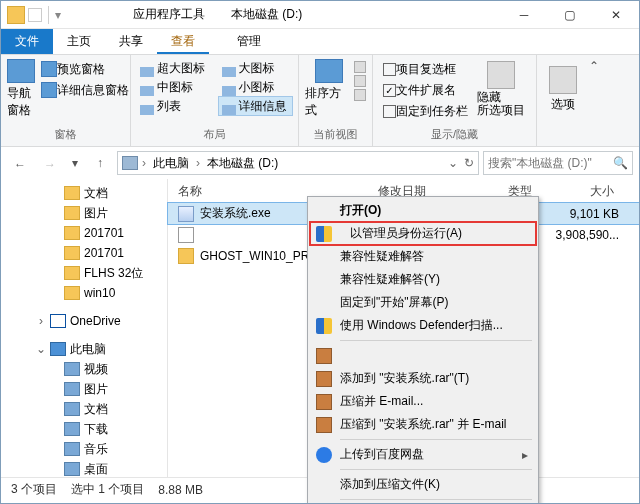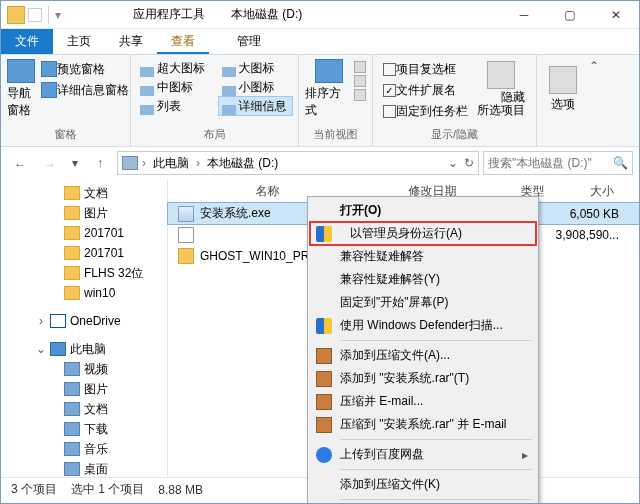--- a/index.html
+++ b/index.html
@@ -41,21 +41,21 @@
 .nav{width:134px;border-right:1px solid #e5e5e5;overflow:hidden;padding:4px 0;margin-left:33px;}
 .nitem{display:flex;align-items:center;gap:4px;padding:2px 6px 2px 14px;height:20px;white-space:nowrap;}
 .nitem.lvl2{padding-left:30px;}
 .nitem .exp{width:10px;text-align:center;color:#666;margin-left:-12px;}
 .nicon{width:16px;height:14px;background:#f6c658;border:1px solid #d8a93a;}
 .nicon.drive{background:#9db9d5;border-color:#6f8caa;}
 .nicon.pc{background:#4c91d6;border-color:#2f69a2;}
 .nicon.od{background:#fff;border:1px solid #0a50a1;position:relative;}
 .main{flex:1;display:flex;flex-direction:column;}
 .listhdr{height:24px;display:flex;border-bottom:1px solid #e5e5e5;}
-.lh{padding:4px 10px;color:#444;border-right:1px solid transparent;text-align:center;}
+.lh{padding:4px 10px;color:#444;border-right:1px solid transparent;}
 .lh.name{width:200px;}
 .lh.date{width:130px;}
 .lh.type{width:70px;}
 .lh.size{flex:1;text-align:right;padding-right:24px;}
 .filelist{flex:1;position:relative;}
 .frow{display:flex;align-items:center;height:21px;padding-left:10px;}
 .frow.sel{background:#cde6f7;outline:1px solid #7ab5e8;}
 .ficon{width:16px;height:16px;margin-right:6px;}
 .ficon.exe{background:linear-gradient(#e8f0ff,#b8d0f0);border:1px solid #7a9cc8;}
 .ficon.gho{background:#fff;border:1px solid #999;}
@@ -174,21 +174,21 @@
             <span class="chk">✓</span>
             <span>文件扩展名</span>
           </div>
         <div class="rbut-sm">
             <span class="chk"></span>
             <span>固定到任务栏</span>
           </div>
       </div>
       <div class="rbut">
           <span class="ricon big" style="background:#ddd;border-color:#aaa"></span>
-          <span style="white-space:pre;text-align:right;line-height:1.1">隐藏
+          <span style="white-space:pre;text-align:left;line-height:1.1">隐藏
 所选项目</span>
         </div>
     </div>
     <div class="glabel">显示/隐藏</div>
   </div>
   <div class="rgroup" style="width:46px;border-right:none">
     <div class="rbut" style="width:40px">
       <span class="ricon big" style="background:#ddd;border-color:#aaa"></span>
       <span>选项</span>
     </div>
@@ -287,21 +287,21 @@
     <div class="listhdr">
       <div class="lh name">名称</div>
       <div class="lh date">修改日期</div>
       <div class="lh type">类型</div>
       <div class="lh size">大小</div>
     </div>
     <div class="filelist">
       <div class="frow sel">
           <span class="ficon exe"></span>
           <span class="fname">安装系统.exe</span>
-          <span class="fsize">6,050 KB</span>
+          <span class="fsize">9,101 KB</span>
         </div>
       <div class="frow">
           <span class="ficon gho"></span>
           <span class="fsize">3,908,590...</span>
         </div>
       <div class="frow">
           <span class="ficon fld"></span>
           <span class="fname">GHOST_WIN10_PRO_X64...</span>
         </div>
     </div>
@@ -331,21 +331,20 @@
   <div class="citem">
       <span>固定到"开始"屏幕(P)</span>
     </div>
   <div class="citem">
       <span class="cicon shield"></span>
       <span>使用 Windows Defender扫描...</span>
     </div>
   <div class="csep2"></div>
   <div class="citem">
       <span class="cicon rar"></span>
-      <span>添加到压缩文件(A)...</span>
     </div>
   <div class="citem">
       <span class="cicon rar"></span>
       <span>添加到 "安装系统.rar"(T)</span>
     </div>
   <div class="citem">
       <span class="cicon rar"></span>
       <span>压缩并 E-mail...</span>
     </div>
   <div class="citem">

